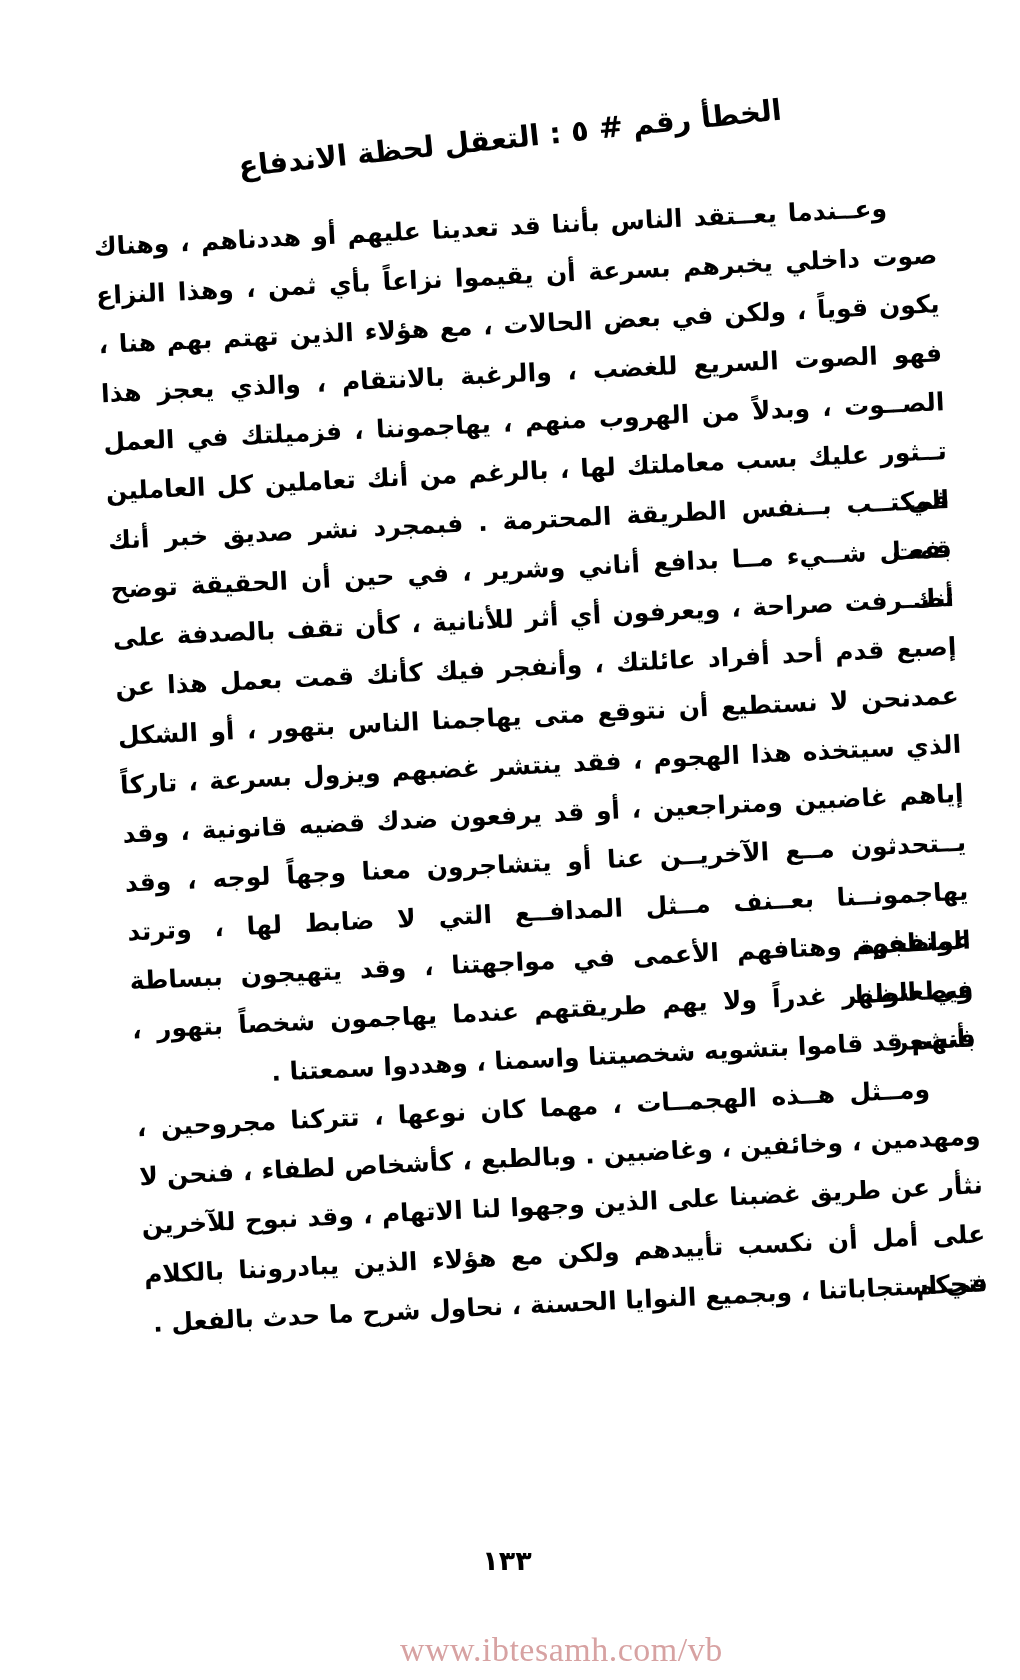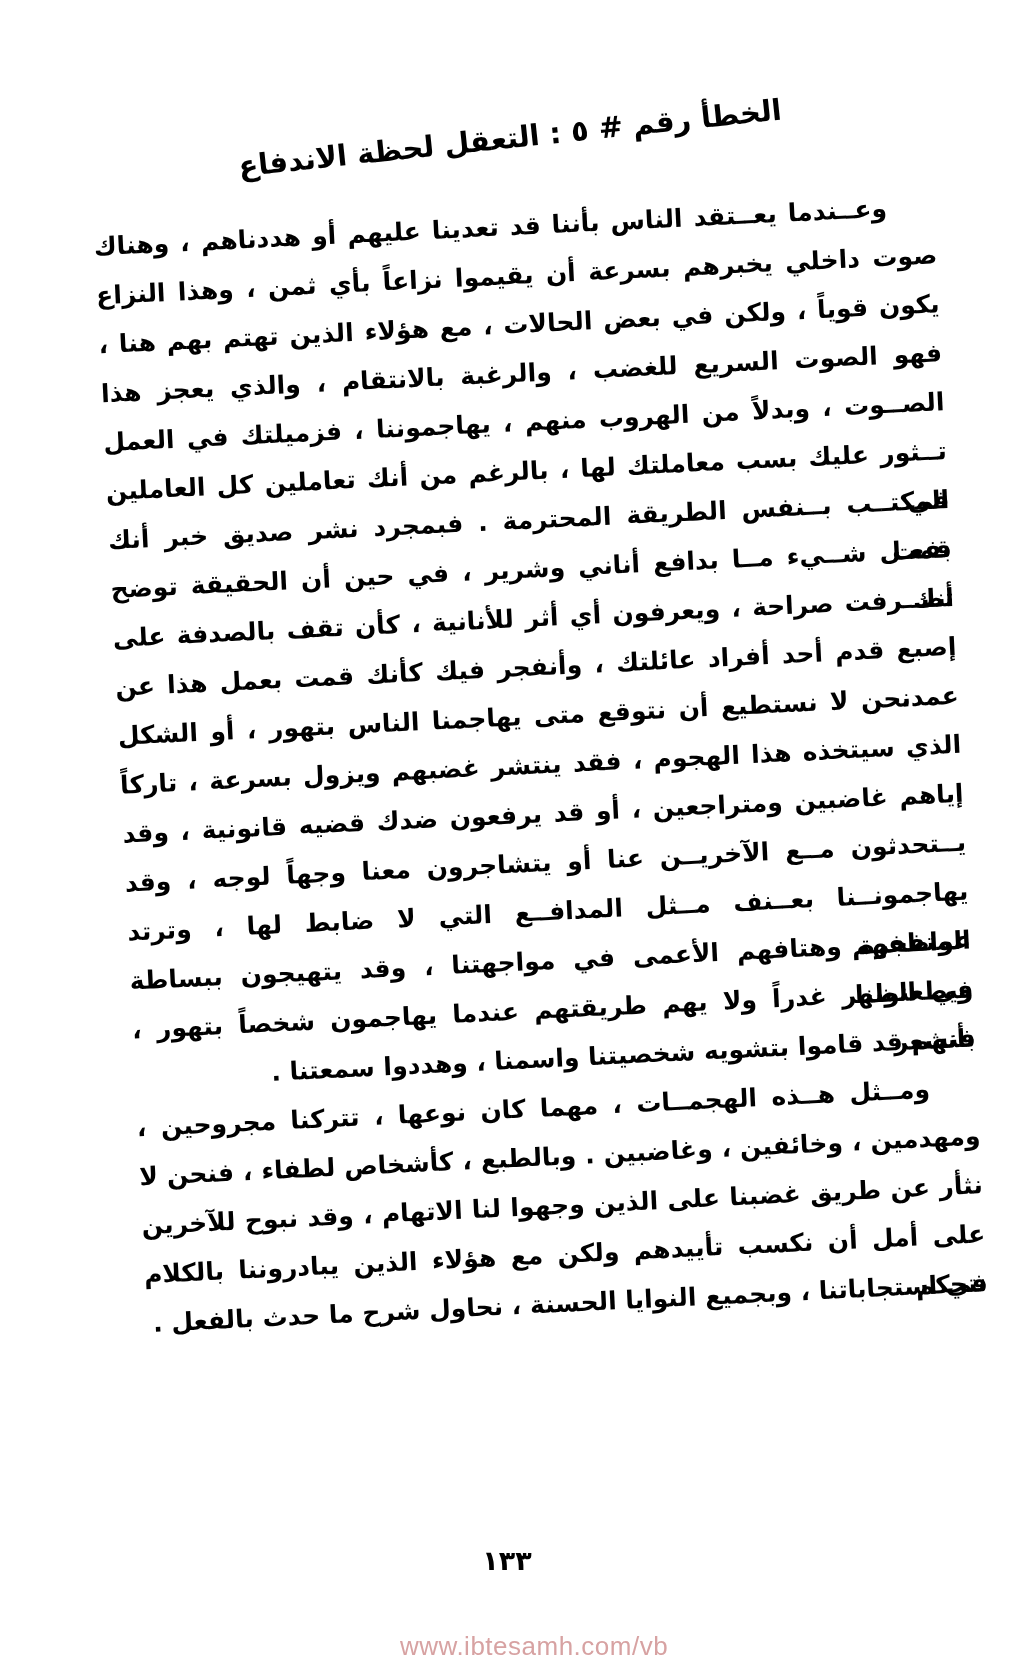--- a/index.html
+++ b/index.html
@@ -47,22 +47,22 @@
     text-align:center;
     direction:rtl;
     font-weight:bold;
     font-size:27px;
     letter-spacing:4px;
     margin-top:29px;
   }
   .watermark {
     position:absolute;
     top:1631px; left:400px;
-    font-family:Liberation Sans, sans-serif;
-    font-size:26px;
+    font-family:Liberation Serif, serif;
+    font-size:34px;
     letter-spacing:0.5px;
     font-weight:400;
   }
 </style>
 </head>
 <body>
 
 <div class="page" style="background: rgb(255, 255, 255);">
 
   <div class="scan" style="color: rgb(0, 0, 0);">

